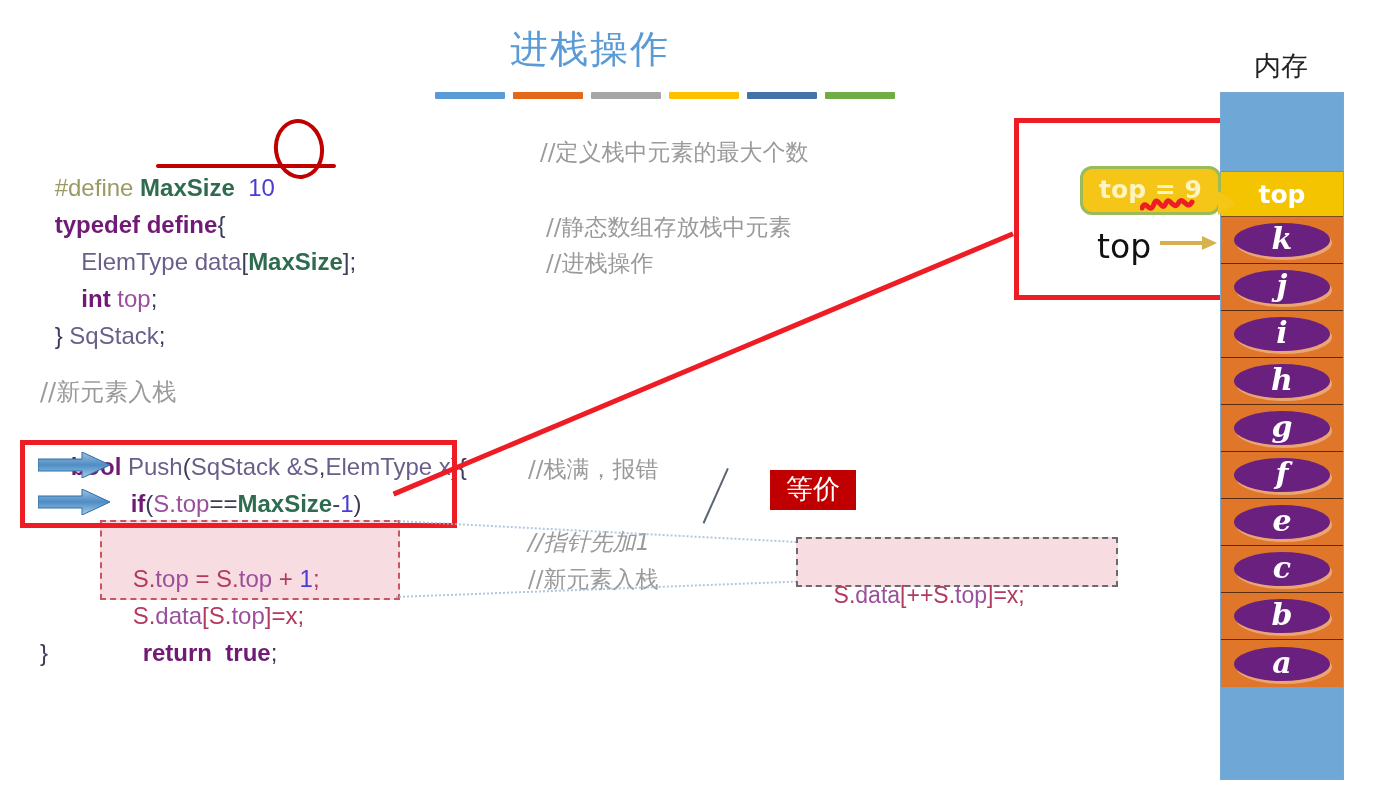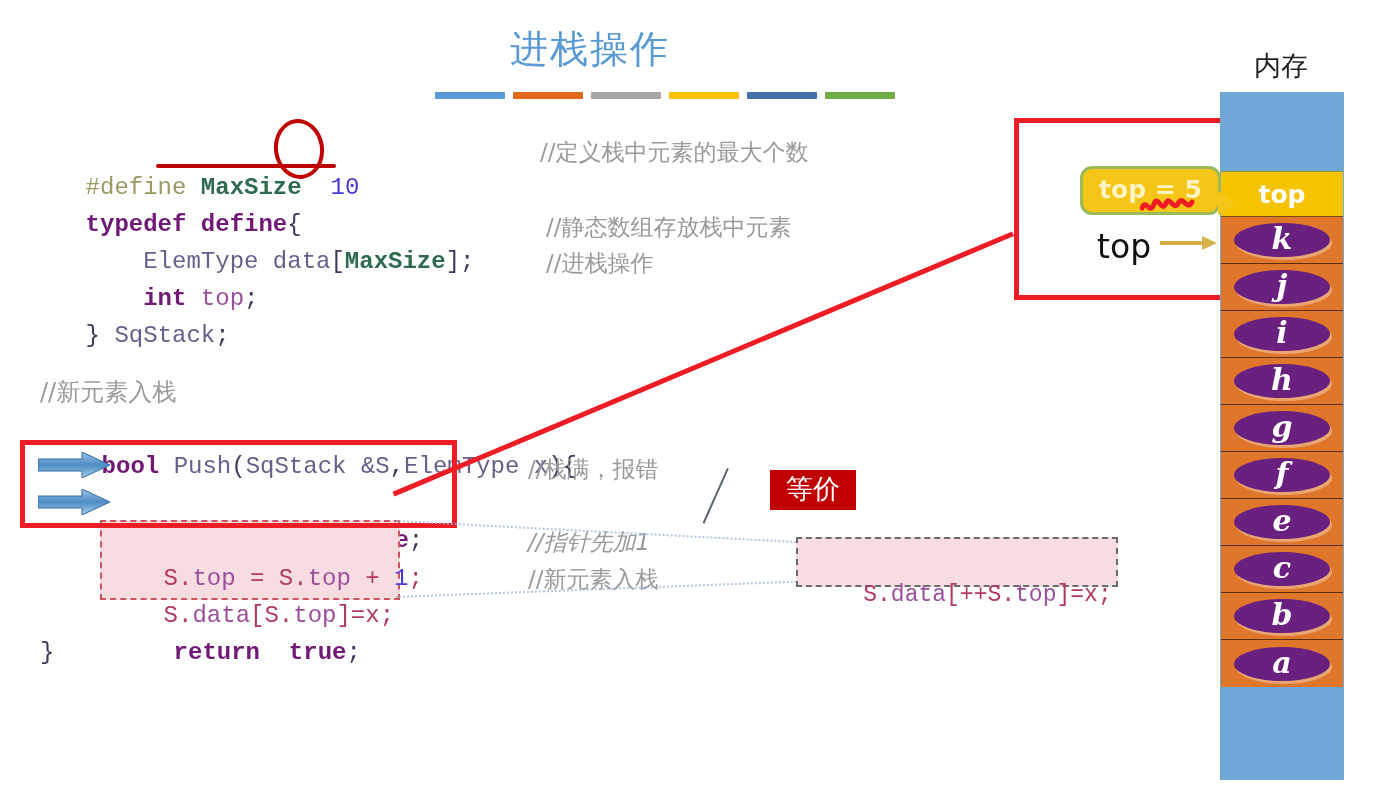--- a/index.html
+++ b/index.html
@@ -19,21 +19,21 @@
     font-family:"DejaVu Serif","Liberation Serif",serif;
     font-size:38px;color:#5B9BD5;letter-spacing:2px;
     white-space:nowrap;
   }
   .colorbar{position:absolute;top:84px;left:435px;display:flex;gap:8px;}
   .colorbar i{display:block;width:70px;height:7px;border-radius:1px;}
 
   
   .code{
     position:absolute;
-    font-family:Liberation Mono, monospace;
+    font-family:Liberation Sans, sans-serif;
     font-size:24px;
     white-space:pre;
     line-height:37px;
     color:#3b3b5c;
   }
   .kw{color:#701a75;font-weight:bold;}      
   .pre{color:#9a9a63;}                       
   .macro{color:#2e6b4f;font-weight:bold;}    
   .num{color:#4a3bd6;}                       
   .id{color:#6a5f8a;}                        
@@ -160,20 +160,23 @@
   <div class="code" style="left:28px;top:272px;">
     <span class="plain">} </span><span class="id">SqStack</span><span class="plain">;</span>
   </div>
 
   <div class="code cm" style="left:40px;top:366px;font-family:'DejaVu Sans','Liberation Sans',sans-serif;">//新元素入栈</div>
 
   <div class="code" style="left:44px;top:403px;">
     <span class="kw">bool</span><span class="plain"> </span><span class="id">Push</span><span class="plain">(</span><span class="id">SqStack</span><span class="plain"> </span><span class="id">&amp;S</span><span class="plain">,</span><span class="id">ElemType</span><span class="plain"> </span><span class="id">x</span><span class="plain">){</span>
   </div>
 
+  <div class="code" style="left:104px;top:440px;">
+    <span class="kw">if</span><span class="plain">(</span><span class="mem">S.</span><span class="mem">top</span><span class="plain">==</span><span class="macro">MaxSize</span><span class="plain">-</span><span class="num">1</span><span class="plain">)</span>
+  </div>
 
   <div class="code" style="left:164px;top:477px;">
     <span class="kw">return</span><span class="plain">  </span><span class="kw">false</span><span class="plain">;</span>
   </div>
 
   <div class="pinkbox" style="left:100px;top:512px;width:296px;height:76px;"></div>
   <div class="code" style="left:106px;top:515px;color:#B23A5E;">
     <span style="color:#B23A5E">S.</span><span class="mem">top</span><span style="color:#B23A5E"> = </span><span style="color:#B23A5E">S.</span><span class="mem">top</span><span style="color:#B23A5E"> + </span><span class="num">1</span><span style="color:#B23A5E">;</span>
   </div>
   <div class="code" style="left:106px;top:552px;color:#B23A5E;">
@@ -280,21 +283,21 @@
         </div>
     </div>
     <div class="cell item" style="height:47px;border-bottom:none;">
       <div class="ell">
           <span>a</span>
         </div>
     </div>
     <div class="cell blue" style="height:92px;"></div>
   </div>
 
-  <div class="callout" style="left:1080px;top:158px;">top = 5</div>
+  <div class="callout" style="left:1080px;top:158px;">top = 9</div>
   <svg class="scribble" style="left:1140px;top:186px;" width="56" height="24" viewBox="0 0 56 24">
     <path d="M2 14 C6 4, 10 22, 14 10 C18 0, 22 20, 26 9 C30 1, 34 19, 39 8 C43 2, 47 17, 52 8" fill="none" stroke="#EE1C25" stroke-width="5" stroke-linecap="round"></path>
   </svg>
 
   <div class="topword" style="left:1097px;top:219px;">top</div>
   <svg class="goldarrow" style="left:1160px;top:226px;" width="58" height="18" viewBox="0 0 58 18">
     <path d="M0 9 L44 9" stroke="#D7B24C" stroke-width="4"></path>
     <path d="M42 2 L57 9 L42 16 Z" fill="#D7B24C"></path>
   </svg>
 

